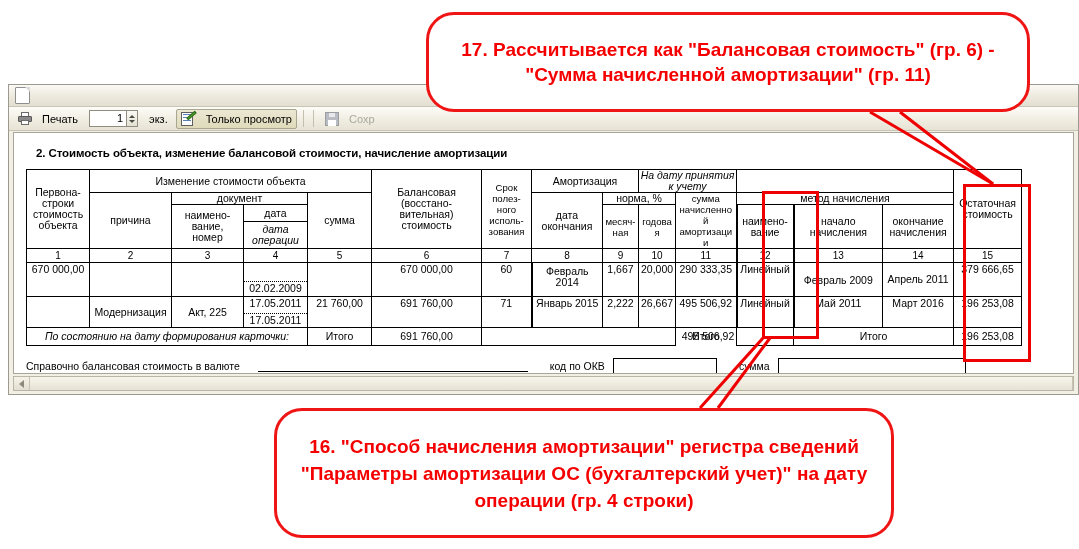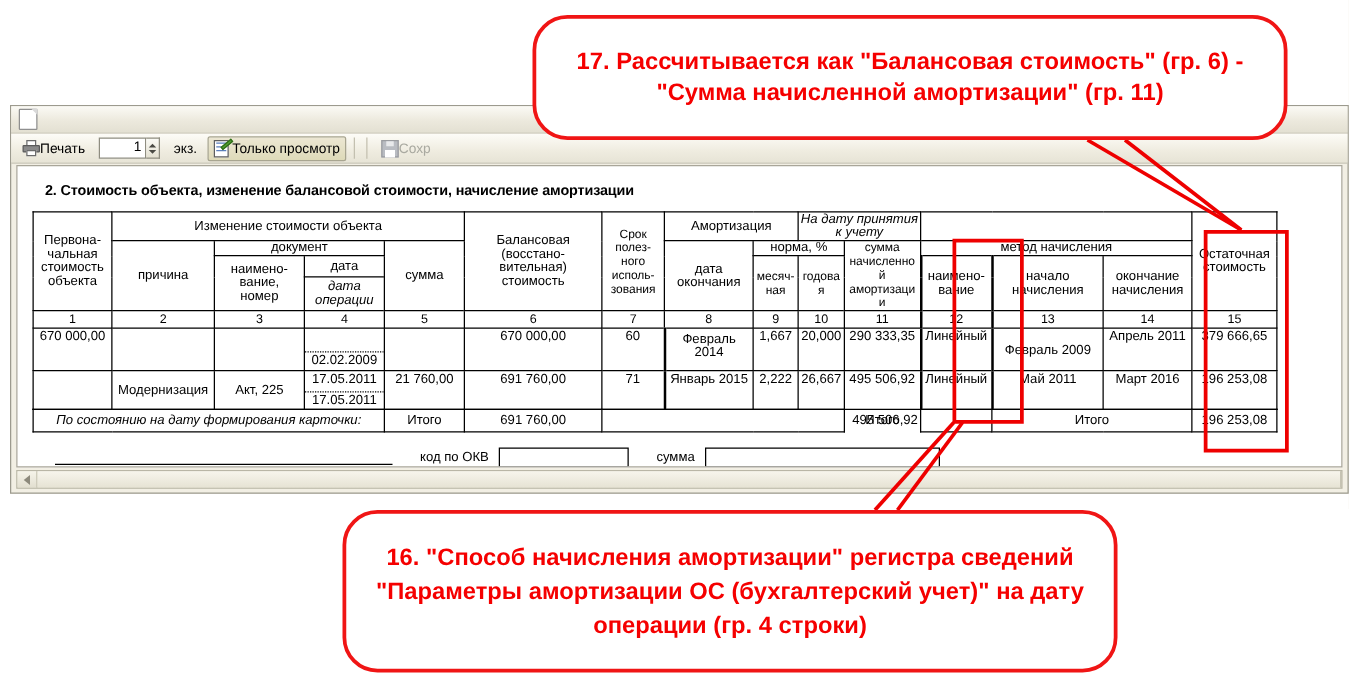--- a/index.html
+++ b/index.html
@@ -46,21 +46,21 @@
   #toolbar{
     height:24px;
     background:linear-gradient(to bottom,#fdfcf7 0%,#efece0 60%,#e7e4d6 100%);
     border-bottom:1px solid #c8c5b6;
     display:flex;align-items:center;
     padding-left:4px;
     box-sizing:border-box;
     gap:3px;
   }
   .tb-btn{
-    display:flex;align-items:center;gap:0;
+    display:flex;align-items:center;gap:10px;
     height:20px;padding:0 4px;
     font-size:11px;color:#000;
     border:1px solid transparent;border-radius:2px;
     white-space:nowrap;
     box-sizing:border-box;
   }
   .tb-btn.pressed{
     border:1px solid #a8a590;
     background:linear-gradient(to bottom,#ece7d3,#dedab9);
   }
@@ -275,21 +275,21 @@
             <col style="width:61px">
             <col style="width:57px">
           <col style="width:89px">
             <col style="width:71px">
             <col style="width:68px">
         </colgroup>
 
         <tbody>
             <tr>
           <td rowspan="4"><span style="white-space:pre-line">Первона-
-чальная
+строки
 стоимость
 объекта</span></td>
           <td colspan="4"><span>Изменение стоимости объекта</span></td>
           <td rowspan="4"><span style="white-space:pre-line">Балансовая
 (восстано-
 вительная)
 стоимость</span></td>
           <td rowspan="4"><span style="white-space:pre-line;font-size:9.6px">Срок
 полез-
 ного
@@ -366,21 +366,21 @@
           </td>
           <td class="r"></td>
           <td class="r" style="vertical-align:top;padding-top:1px">670 000,00</td>
           <td style="vertical-align:top;padding-top:1px">60</td>
           <td class="thick-l" style="vertical-align:top;padding-top:3px">Февраль 2014</td>
           <td style="vertical-align:top;padding-top:1px">1,667</td>
           <td style="vertical-align:top;padding-top:1px">20,000</td>
           <td class="r" style="vertical-align:top;padding-top:1px">290 333,35</td>
           <td class="thick-l thick-r" style="vertical-align:top;padding-top:1px">Линейный</td>
           <td style="vertical-align:top;padding-top:12px">Февраль 2009</td>
-          <td style="vertical-align:top;padding-top:1px">Апрель 2011</td>
+          <td style="vertical-align:top;padding-top:11px">Апрель 2011</td>
           <td class="r" style="vertical-align:top;padding-top:1px">379 666,65</td>
         </tr>
 
         <tr class="data-row" style="height:30px">
           <td class="r"></td>
           <td>Модернизация</td>
           <td>Акт, 225</td>
           <td style="padding:0">
             <div class="cell-split" style="height:30px">
               <span>17.05.2011</span>
@@ -428,20 +428,21 @@
           <td colspan="4" class="noborder"></td>
           <td class="r noborder" style="border:none">Итого</td>
           <td class="r" style="border:1px solid #000;position:relative;left:-57px;width:61px">495 506,92</td>
           <td colspan="2" class="r noborder">Итого</td>
           <td class="r">196 253,08</td>
         </tr>
       </tbody>
         </table>
 
       <div id="currency-row">
+        <div style="flex:none;padding-top:2px">Справочно балансовая стоимость в валюте</div>
         <div style="flex:none;width:18px"></div>
         <div style="flex:none;width:270px">
           <div class="uline"></div>
           <div style="text-align:center;font-size:10px;margin-top:1px">(наименование валюты)</div>
         </div>
         <div style="flex:none;width:22px"></div>
         <div style="flex:none;padding-top:2px">код по ОКВ</div>
         <div style="flex:none;width:8px"></div>
         <div class="boxline" style="flex:none;width:102px"></div>
         <div style="flex:none;width:22px"></div>

